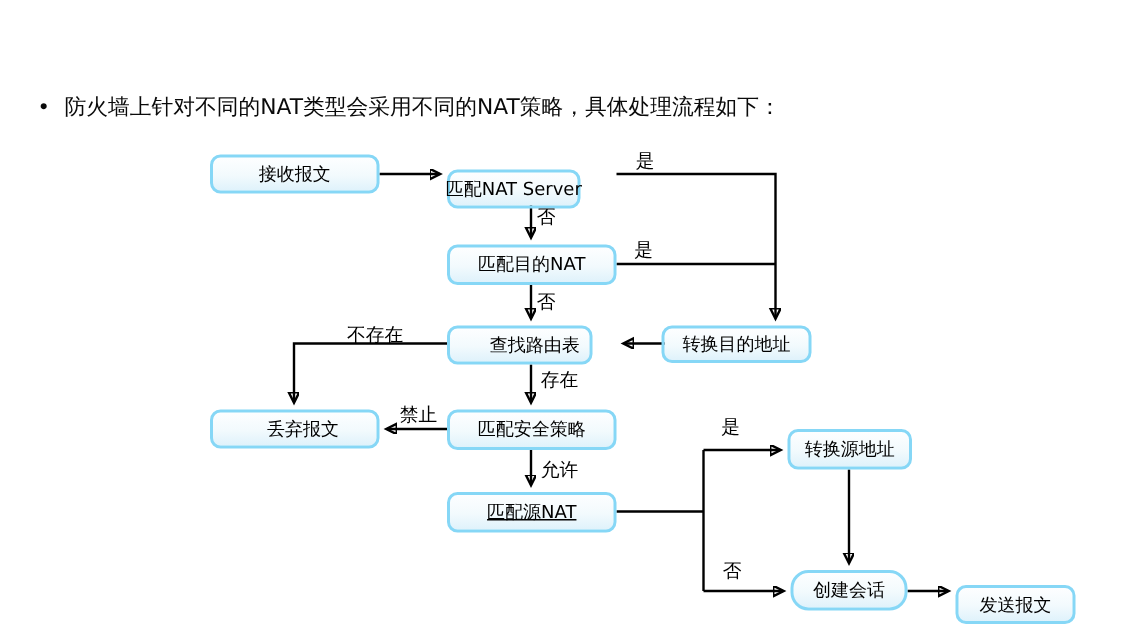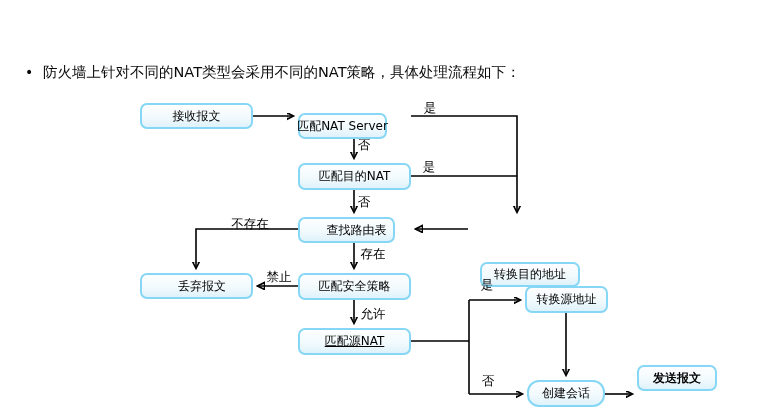--- a/index.html
+++ b/index.html
@@ -94,27 +94,27 @@
 
       <path d="M566,313 V375" marker-end="url(#arr)"></path>
 
       <path d="M605,394 H632" marker-end="url(#arr)"></path>
     </svg>
     <div id="nodes-layer">
         <div class="node" style="left: 140px; top: 103px; width: 113px; height: 26px;">接收报文</div>
         <div class="node" style="left: 298px; top: 113px; width: 89px; height: 26px;">匹配NAT Server</div>
         <div class="node" style="left: 298px; top: 163px; width: 113px; height: 27px;">匹配目的NAT</div>
         <div class="node" style="left: 298px; top: 217px; width: 97px; height: 26px; padding-left: 20px;">查找路由表</div>
-        <div class="node" style="left: 480px; top: 217px; width: 100px; height: 25px; margin-top: 45px;">转换目的地址</div>
+        <div class="node" style="left: 441px; top: 217px; width: 100px; height: 25px;">转换目的地址</div>
         <div class="node" style="left: 140px; top: 273px; width: 113px; height: 26px; padding-left: 11px;">丢弃报文</div>
         <div class="node" style="left: 298px; top: 273px; width: 113px; height: 27px;">匹配安全策略</div>
         <div class="node" style="left: 298px; top: 328px; width: 113px; height: 27px; text-decoration: underline;">匹配源NAT</div>
         <div class="node" style="left: 525px; top: 286px; width: 83px; height: 27px;">转换源地址</div>
         <div class="node" style="left: 527px; top: 380px; width: 78px; height: 27px; border-radius: 12px;">创建会话</div>
-        <div class="node" style="left: 637px; top: 365px; width: 80px; height: 26px; font-weight: bold;">发送报文</div>
+        <div class="node" style="left: 637px; top: 390px; width: 80px; height: 26px;">发送报文</div>
       </div>
     <div id="labels-layer">
         <span class="edge-label" style="left: 430px; top: 108px;">是</span>
         <span class="edge-label" style="left: 364px; top: 145px;">否</span>
         <span class="edge-label" style="left: 429px; top: 167px;">是</span>
         <span class="edge-label" style="left: 364px; top: 202px;">否</span>
         <span class="edge-label" style="left: 250px; top: 224px;">不存在</span>
         <span class="edge-label" style="left: 373px; top: 254px;">存在</span>
         <span class="edge-label" style="left: 279px; top: 277px;">禁止</span>
         <span class="edge-label" style="left: 373px; top: 314px;">允许</span>

